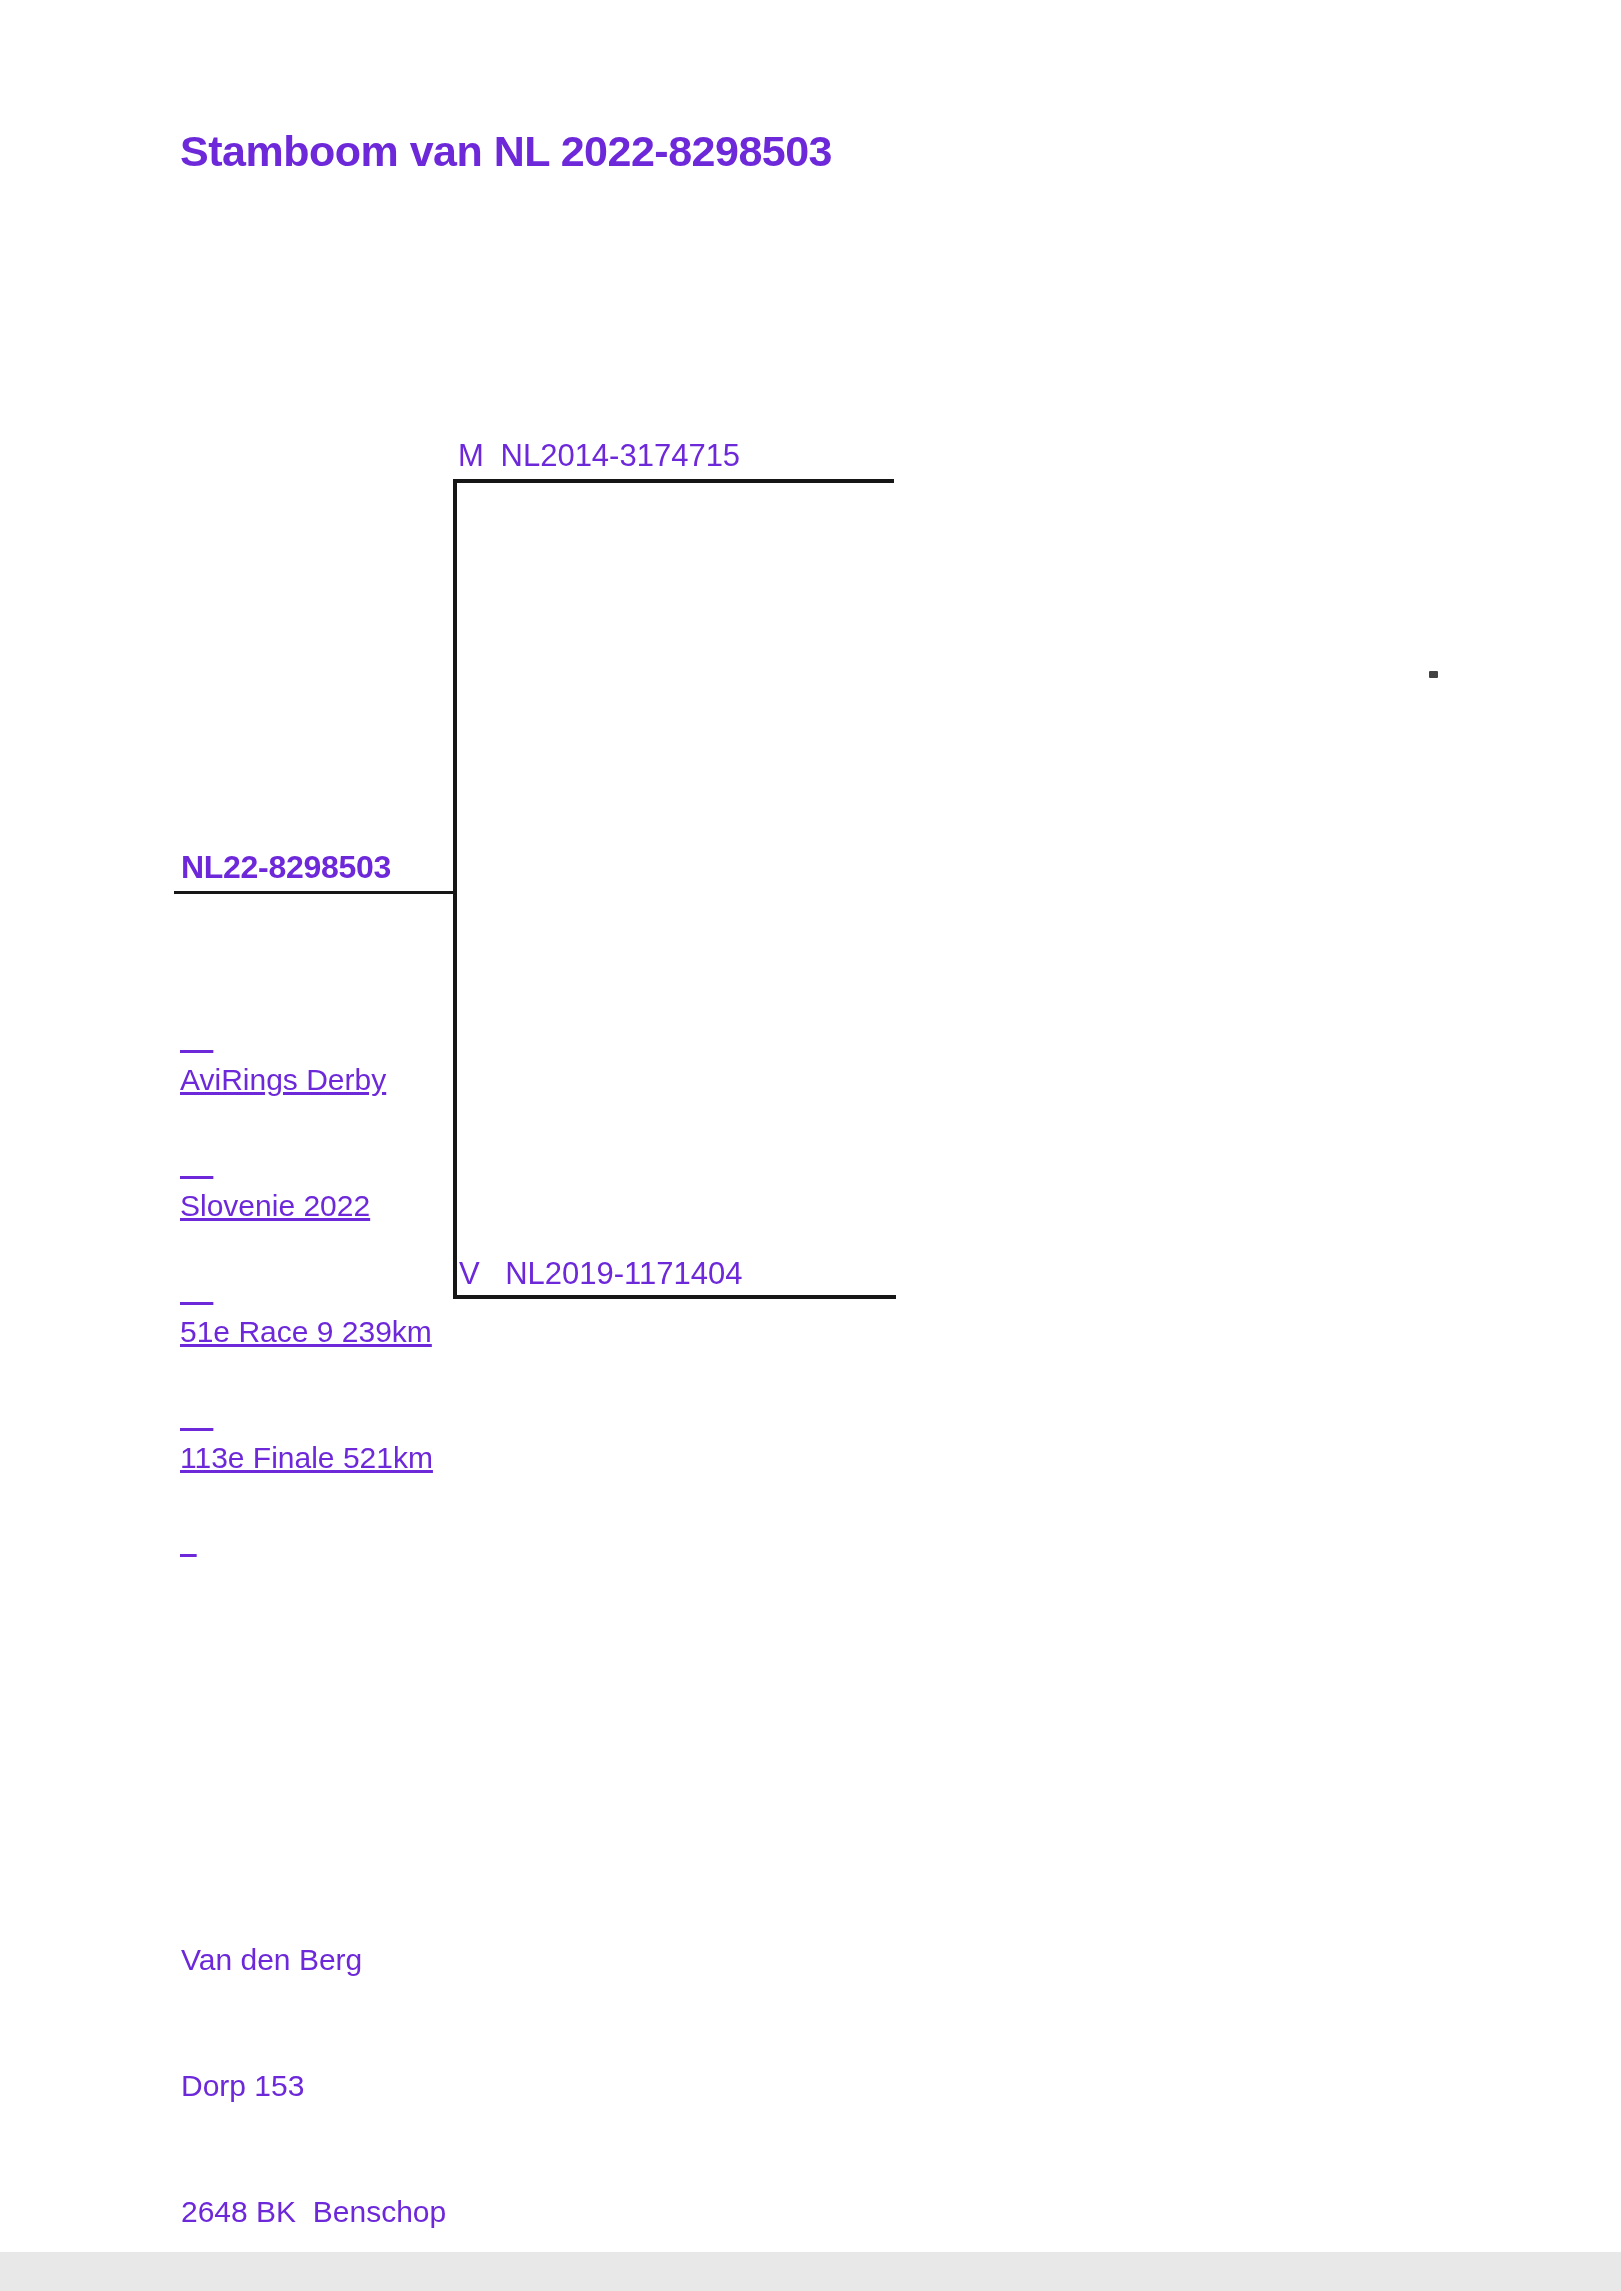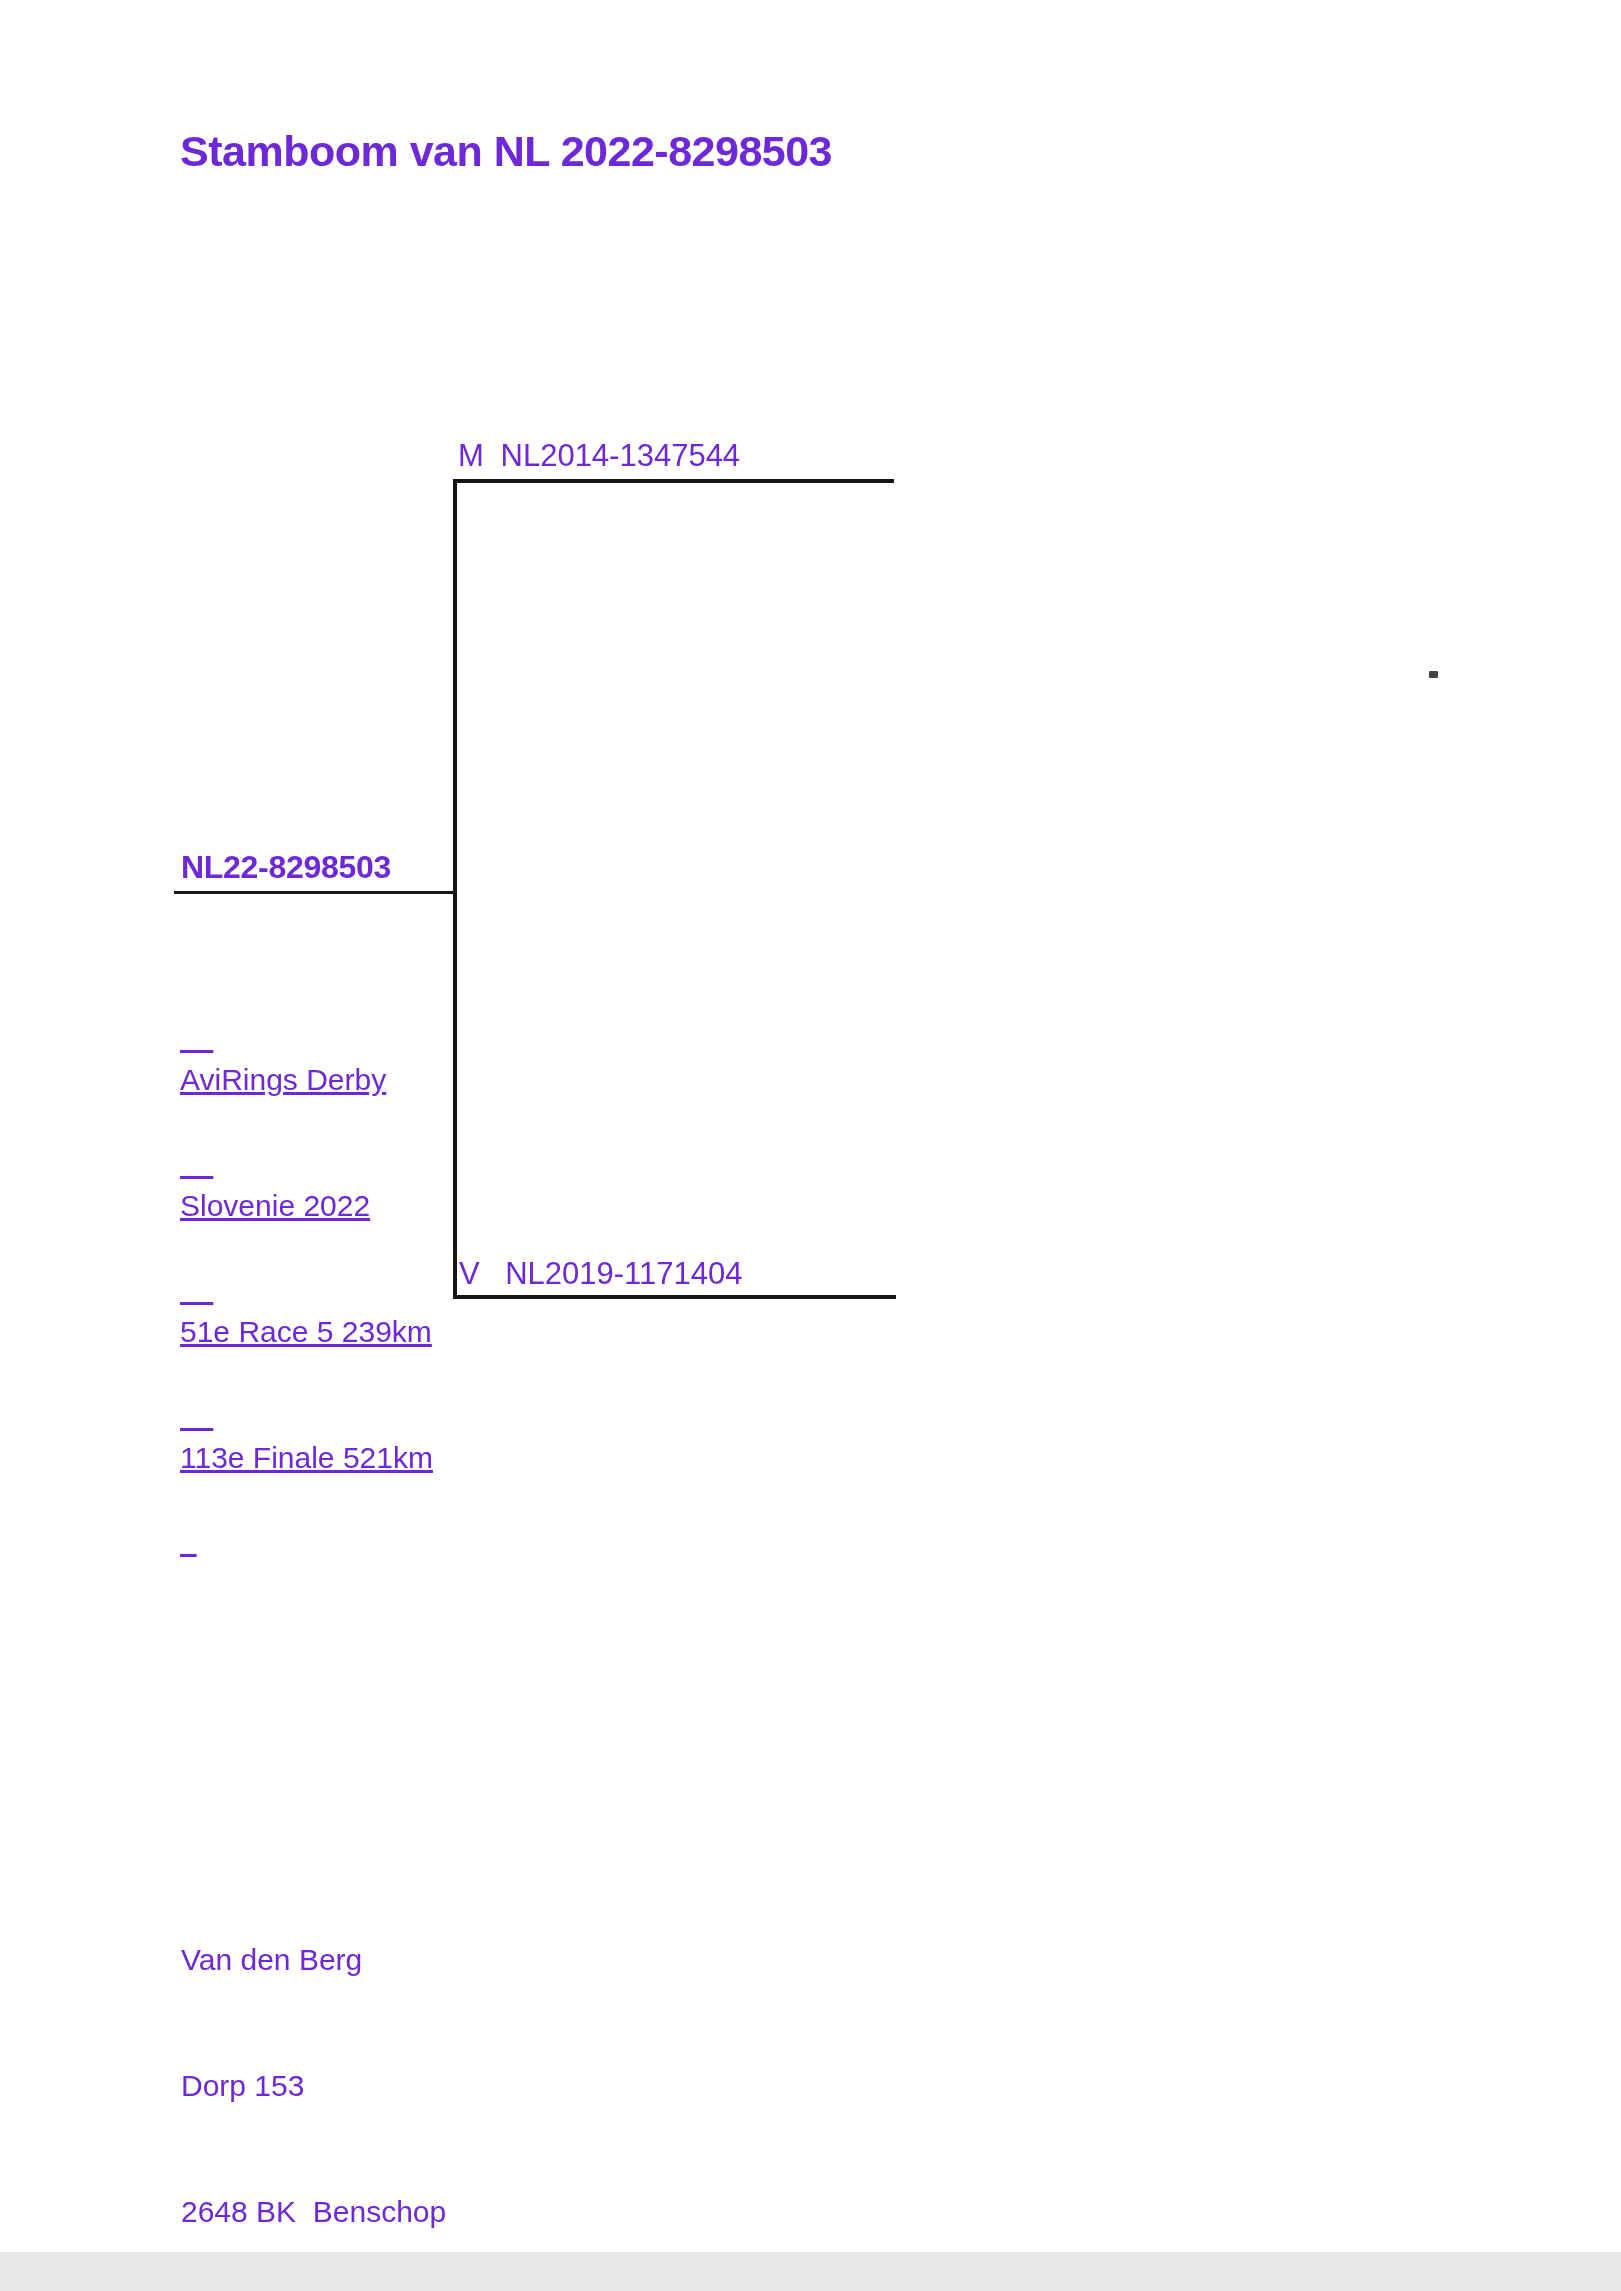--- a/index.html
+++ b/index.html
@@ -92,29 +92,29 @@
 
   <h1 class="doc-title">Stamboom van NL 2022-8298503</h1>
 
   <div class="ped-line line-sire-h"></div>
   <div class="ped-line line-vert"></div>
   <div class="ped-line line-dam-h"></div>
   <div class="ped-line line-subject"></div>
 
   <div class="ring-label sire-label">
     <span class="ring-prefix">M</span>
-    <span class="ring-number">NL2014-1347544</span>
+    <span class="ring-number">NL2014-3174715</span>
   </div>
 
   <div class="subject-ring">NL22-8298503</div>
 
   <div class="performance-block">
     <div>AviRings Derby</div>
     <div>Slovenie 2022</div>
-    <div>51e Race 5 239km</div>
+    <div>51e Race 9 239km</div>
     <div>113e Finale 521km</div>
   </div>
 
   <div class="ring-label dam-label">
     <span class="ring-prefix">V</span>
     <span class="ring-number">NL2019-1171404</span>
   </div>
 
   <div class="contact-block">
     <div>Van den Berg</div>

